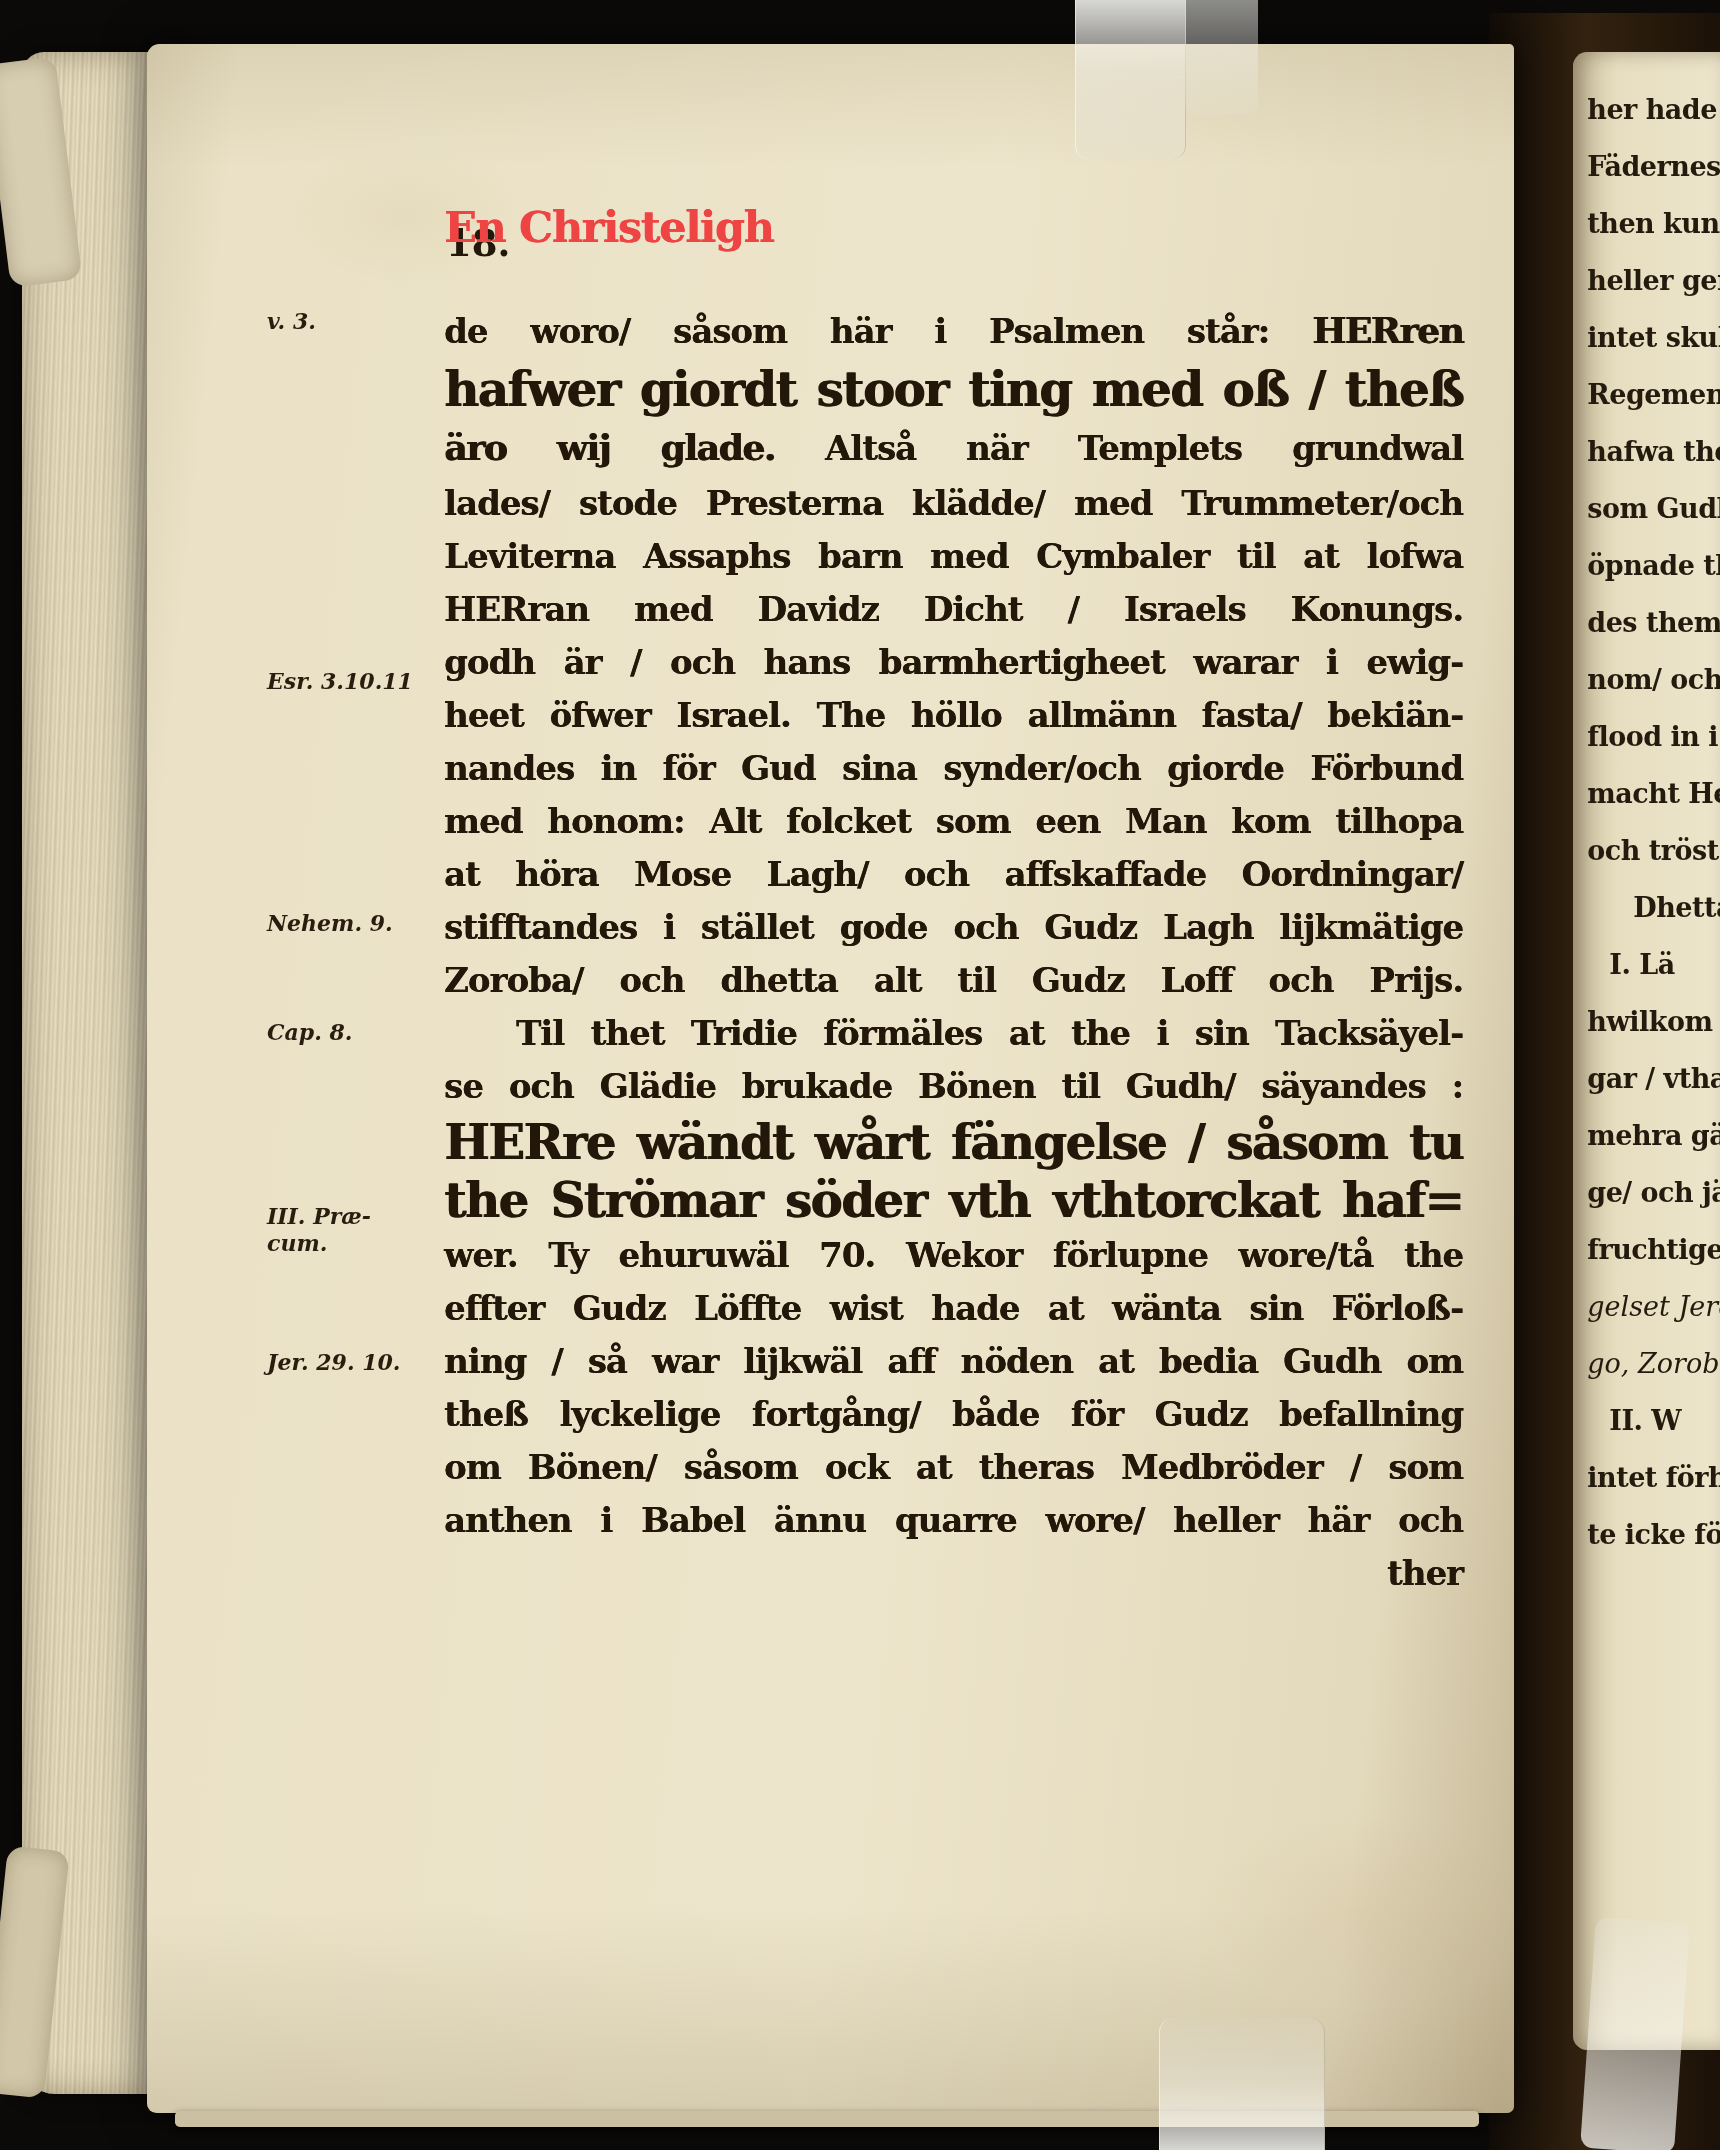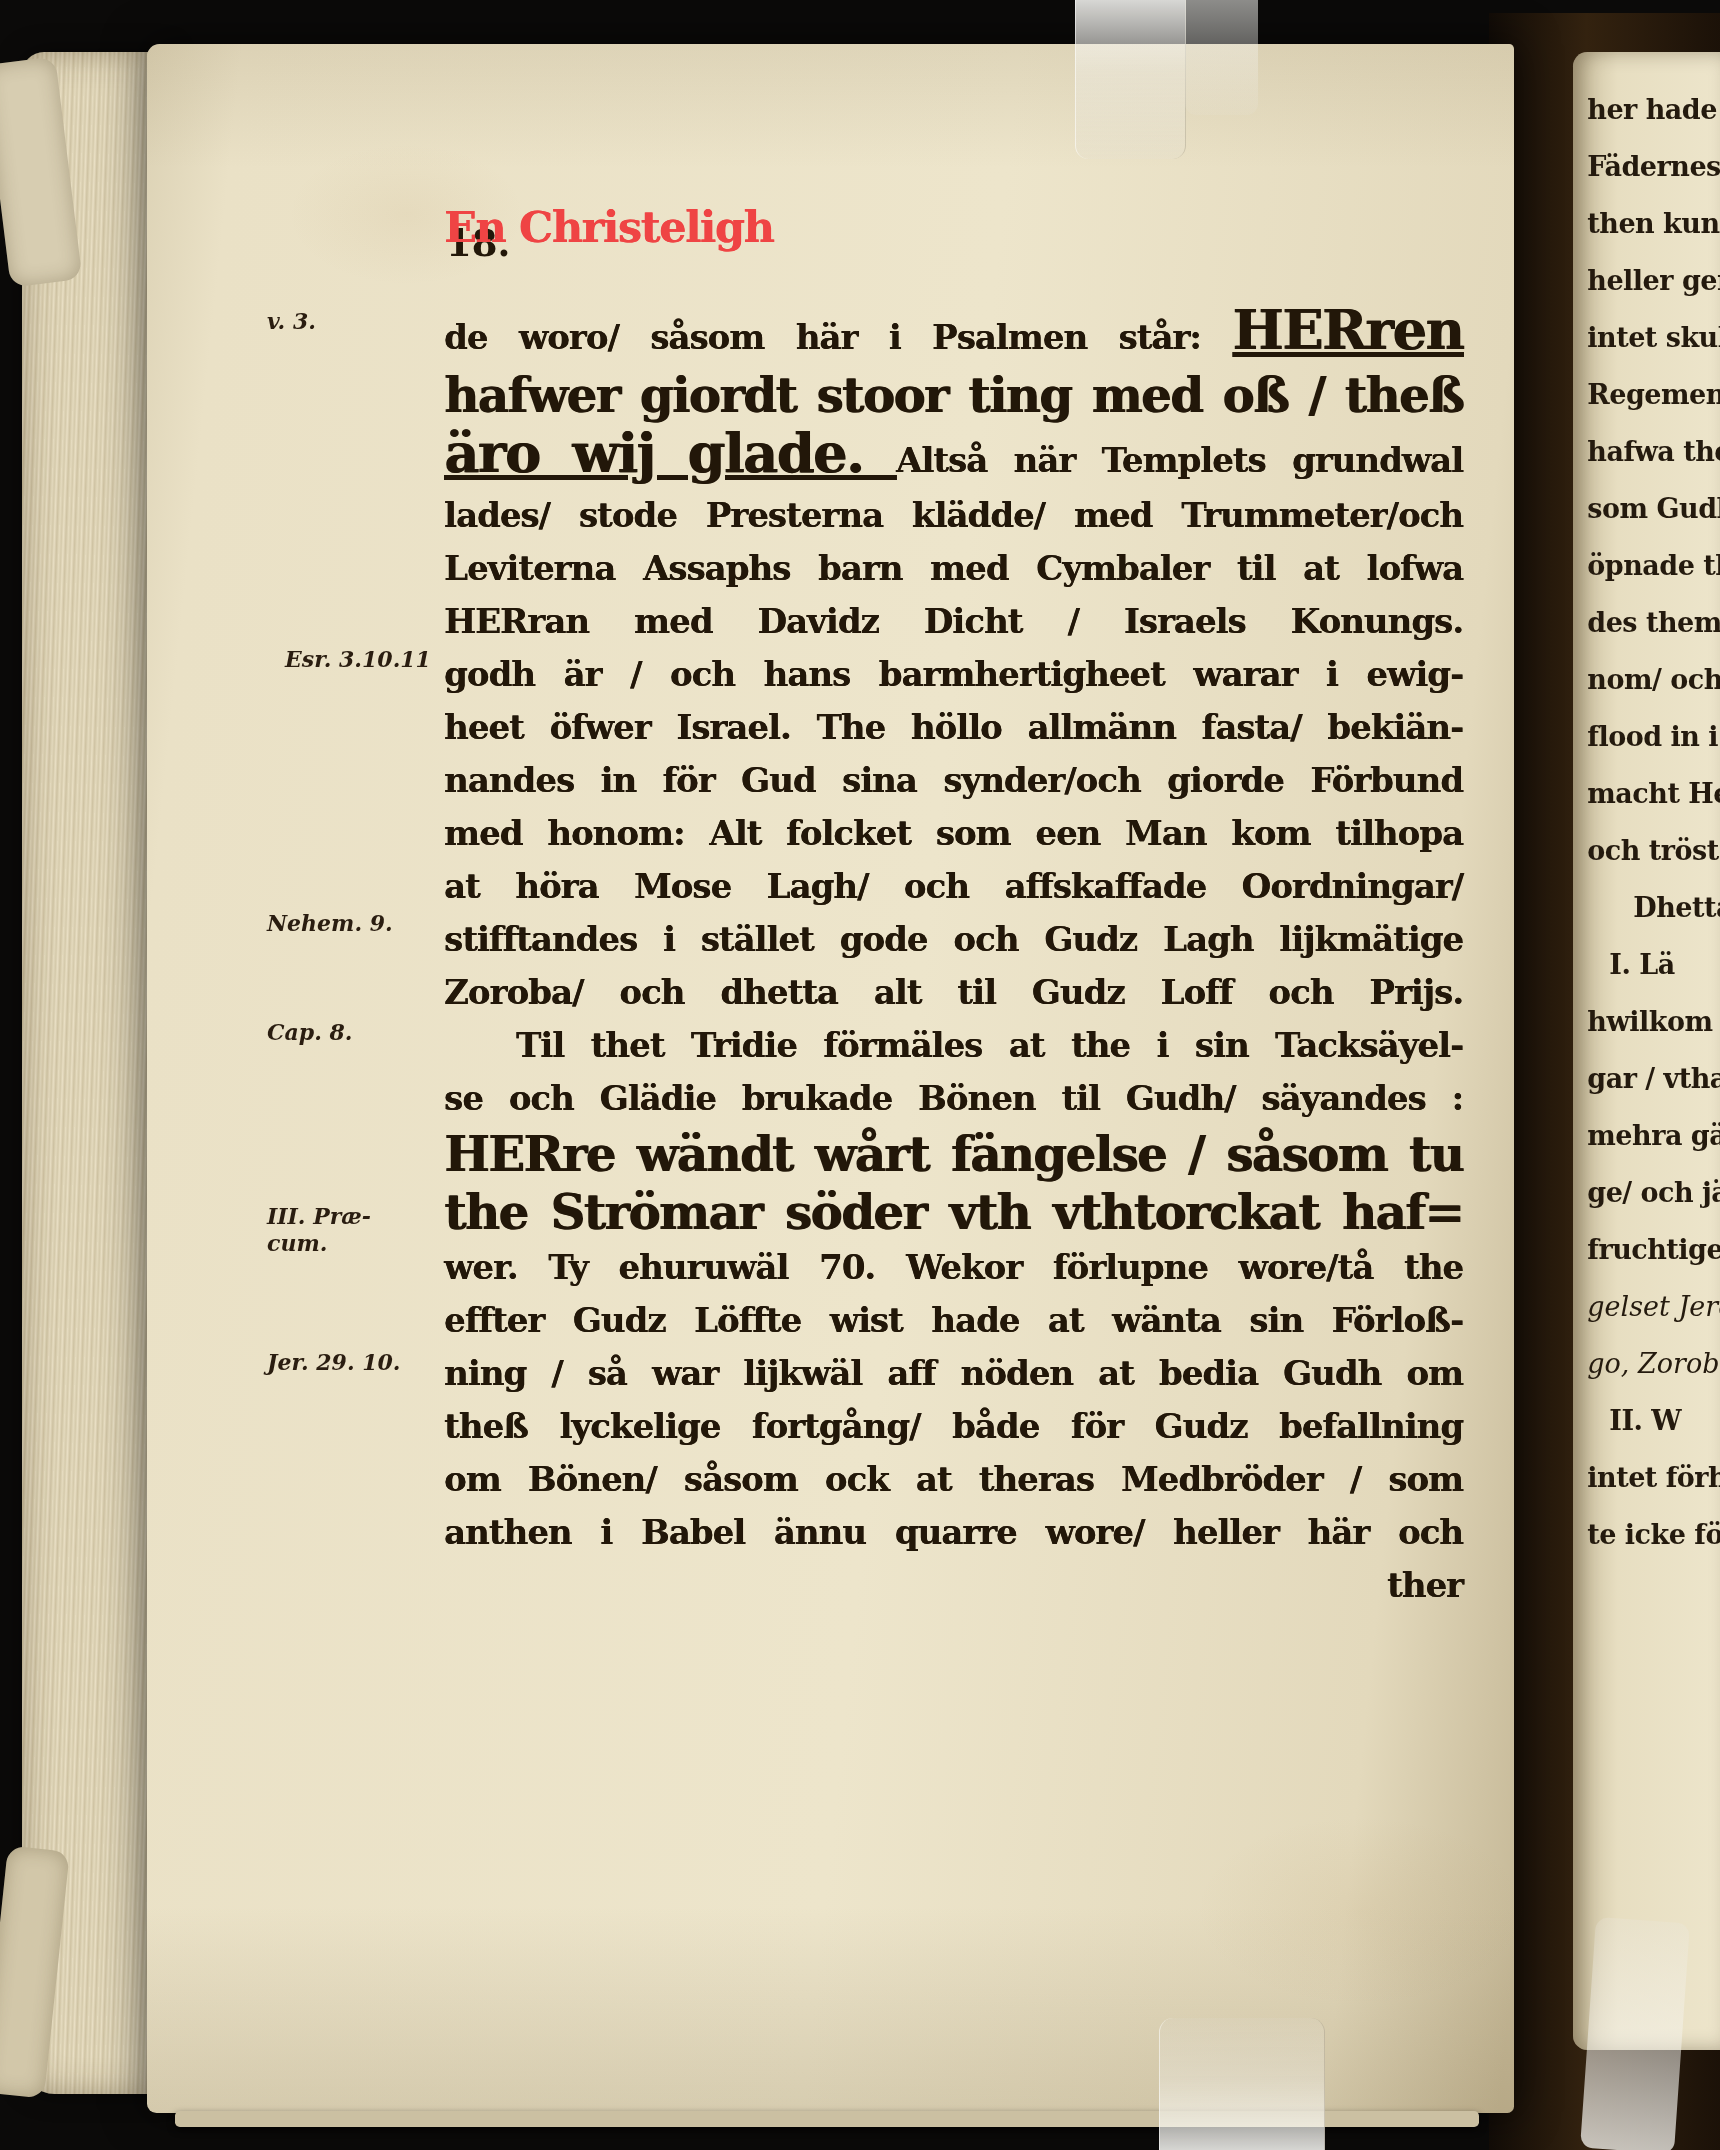--- a/index.html
+++ b/index.html
@@ -49,21 +49,21 @@
   
   .margin-note{position:absolute;left:267px;width:167px;font-size:22px;font-style:italic;font-weight:600;
     color:#2a1d10;white-space:pre-line;line-height:27px;}
 
   
   .body-text{position:absolute;left:444px;top:301px;width:1019px;color:#221709;}
   .line{font-weight:700;font-size:34px;line-height:53px;letter-spacing:-1px;word-spacing:2.9px;
     white-space:nowrap;text-align:justify;text-align-last:justify;text-shadow:0.3px 0 0 currentColor;}
   .line.big{font-size:48px;line-height:58px;letter-spacing:-1.4px;text-shadow:1px 0 0 currentColor;}
   .line.bigrow{line-height:58px;}
-  .seg-big{font-size:54px;letter-spacing:-1.4px;text-shadow:1px 0 0 currentColor;text-decoration:underline;}
+  .seg-big{font-size:36px;letter-spacing:-1.4px;text-shadow:1px 0 0 currentColor;}
   .seg-n{font-size:34px;}
   .line.indent{text-indent:72px;}
   .line.endline{text-align-last:right;}
 
   
   .strap-top-main{position:absolute;left:1075px;top:0;width:109px;height:159px;
     background:linear-gradient(180deg,rgba(252,252,248,.85) 0%,rgba(240,238,230,.45) 45%,rgba(228,225,216,.18) 100%);
     border-left:1.4px solid rgba(255,255,255,.55);border-right:1.4px solid rgba(150,140,120,.35);
     border-radius:0 0 13.4px 13.4px;}
   .strap-top-side{position:absolute;left:1185px;top:0;width:73px;height:115px;
@@ -127,21 +127,21 @@
 
   <div class="left-page"></div>
   <div class="bottom-edge"></div>
   <div class="stain-a"></div>
   <div class="stain-b"></div>
 
   <div class="page-number">18.</div>
   <div class="running-header">En Christeligh</div>
 
   <div class="margin-note" style="top:308px;">v. 3.</div>
-  <div class="margin-note" style="top:646px;margin-left:18px;">Esr. 3.10.11</div>
+  <div class="margin-note" style="top:668px;">Esr. 3.10.11</div>
   <div class="margin-note" style="top:910px;">Nehem. 9.</div>
   <div class="margin-note" style="top:1019px;">Cap. 8.</div>
   <div class="margin-note" style="top:1203px;">III.  Præ-
 cum.</div>
   <div class="margin-note" style="top:1349px;">Jer. 29. 10.</div>
 
   <div class="body-text">
     <div class="line bigrow"><span class="seg-n">de woro/ såsom här i Psalmen står:  </span><span class="seg-big">HERren</span></div>
     <div class="line big">hafwer giordt stoor ting med oß / theß</div>
     <div class="line bigrow"><span class="seg-big">äro wij glade.  </span><span class="seg-n">Altså när Templets grundwal</span></div>

